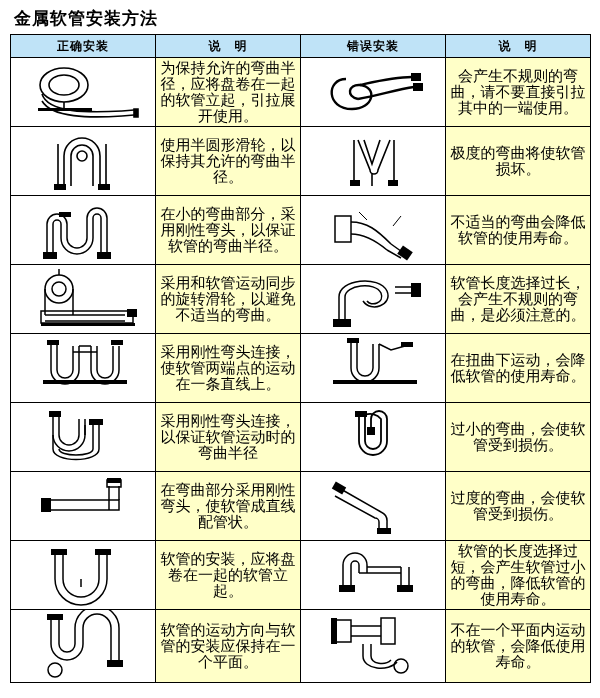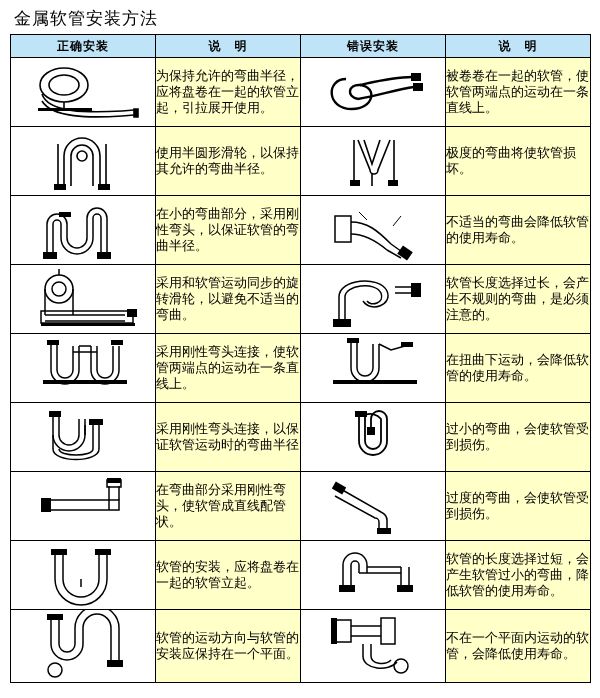--- a/index.html
+++ b/index.html
@@ -15,21 +15,21 @@
   }
   .page {
     width: 600px;
     height: 698px;
     position: relative;
     box-sizing: border-box;
     padding: 6px 10px 4px 10px;
   }
   .page-title {
     font-size: 17px;
-    font-weight: normal;
+    font-weight: bold;
     color: #000000;
     letter-spacing: 1px;
     margin: 2px 0 6px 4px;
     line-height: 20px;
   }
   table.hose-table {
     border-collapse: collapse;
     width: 580px;
     table-layout: fixed;
     border: 1px solid #000000;
@@ -51,25 +51,25 @@
   col.img-col { width: 145px; }
   col.txt-col { width: 145px; }
 
   td.img-cell {
     background: #ffffff;
     text-align: center;
     height: 68px;
   }
   td.txt-cell {
     background: #ffffc8;
-    font-size: 13px;
+    font-size: 15px;
     line-height: 16px;
     color: #000000;
     padding: 4px 7px;
-    text-align: left;
+    text-align: center;
     vertical-align: middle;
   }
   .fig {
     display: block;
     margin: 0 auto;
   }
   
   svg { display:block; margin:0 auto; }
 </style>
 </head>
@@ -121,21 +121,21 @@
               <path d="M38 18 C18 18, 18 48, 44 48 C66 48, 70 26, 52 24 C40 23, 38 36, 50 38"></path>
               <path d="M52 24 C70 20, 86 16, 104 16"></path>
               <path d="M50 38 C72 34, 90 28, 106 26"></path>
             </g>
             <g fill="#000">
               <rect x="103" y="12" width="10" height="8"></rect>
               <rect x="105" y="22" width="10" height="8"></rect>
             </g>
           </svg>
         </td>
-        <td class="txt-cell">被卷卷在一起的软管，使软管两端点的运动在一条直线上。</td>
+        <td class="txt-cell">会产生不规则的弯曲，请不要直接引拉其中的一端使用。</td>
       </tr>
 
       <tr>
         <td class="img-cell">
           <svg class="fig" width="130" height="62" viewBox="0 0 130 62">
             <g fill="none" stroke="#000" stroke-width="1.6">
               <path d="M46 56 L46 26 A18 18 0 0 1 82 26 L82 56"></path>
               <path d="M53 56 L53 26 A11 11 0 0 1 75 26 L75 56"></path>
               <circle cx="64" cy="26" r="5"></circle>
               <path d="M40 14 L40 56 M88 14 L88 56"></path>

